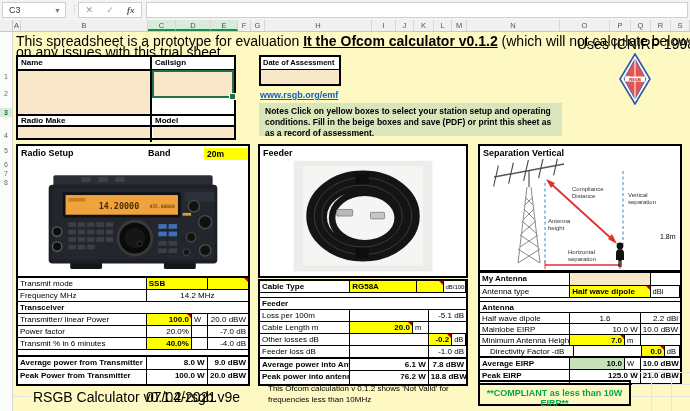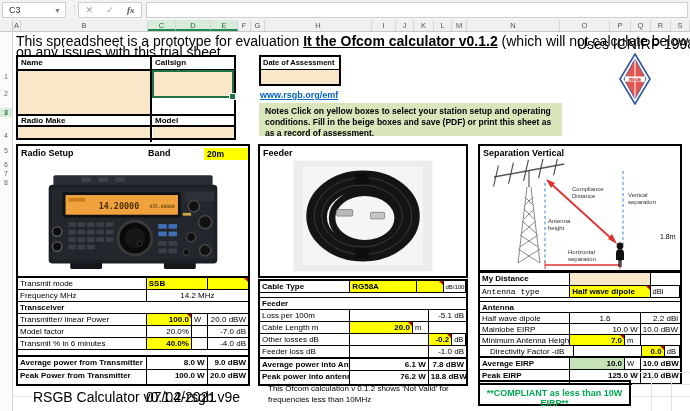--- a/index.html
+++ b/index.html
@@ -1,21 +1,21 @@
 <!DOCTYPE html>
 <html style="--yellow: #ffff00; --beige: #f9e7c9; --notes: #d9e5bb; --ok-green: #00a550; --link: #0563c1; --sel-green: #1f7244; --calc-green: #c6e2b8;"><head>
 <meta charset="utf-8">
 <style>
   :root{
     --yellow:#ffff00; --beige:#f9e7c9; --notes:#d9e5bb; --ok-green:#00a550;
     --link:#0563c1; --sel-green:#1f7244; --calc-green:#c6e2b8;
   }
   *{margin:0;padding:0}
   body{background:#888;font-family:"Liberation Sans",sans-serif}
-  #app{position:relative;width:690px;height:411px;background:#ffffff;overflow:hidden}
+  #app{position:relative;width:690px;height:411px;background:#fef9c3;overflow:hidden}
 
   
   .chrome{position:absolute;left:0;top:0;width:690px;height:20px;background:#f3f3f3;border-bottom:1px solid #dcdcdc}
   .namebox{position:absolute;left:2px;top:2px;width:64px;height:16px;background:#fff;border:1px solid #cfcfcf;box-sizing:border-box;font-size:9px;color:#333;line-height:14px;padding-left:6px}
   .namebox .caret{position:absolute;right:4px;top:1px;font-size:7px;color:#777}
   .chrome .dots{position:absolute;left:70px;top:4px;font-size:9px;color:#bbb}
   .fxbox{position:absolute;left:78px;top:2px;width:64px;height:16px;background:#fff;border:1px solid #cfcfcf;box-sizing:border-box;display:flex;align-items:center;justify-content:space-around}
   .fxbox span{font-size:9px;color:#9a9a9a;line-height:14px}
   .fxbox .fx{color:#555;font-style:italic;font-family:"Liberation Serif",serif;font-weight:bold}
   .formulabar{position:absolute;left:146px;top:2px;width:542px;height:16px;background:#fff;border:1px solid #cfcfcf;box-sizing:border-box;font-size:9px;line-height:14px;padding-left:4px;color:#333}
@@ -317,21 +317,21 @@
       <div class="trow">
         <div class="tcell b" style="width: 234px;">Transceiver</div>
       </div>
       <div class="trow">
         <div class="tcell" style="width: 131px;">Transmitter/ linear Power</div>
         <div class="tcell y r rt b" style="width: 46px;">100.0<span class="redtri"></span></div>
         <div class="tcell u" style="width: 16px;">W</div>
         <div class="tcell r" style="width: 41px;">20.0 dBW</div>
       </div>
       <div class="trow">
-        <div class="tcell" style="width: 131px;">Model factor</div>
+        <div class="tcell" style="width: 131px;">Power factor</div>
         <div class="tcell r" style="width: 46px;">20.0%</div>
         <div class="tcell u" style="width: 16px;"></div>
         <div class="tcell r" style="width: 41px;">-7.0 dB</div>
       </div>
       <div class="trow">
         <div class="tcell" style="width: 131px;">Transmit % in 6 minutes</div>
         <div class="tcell y r b" style="width: 46px;">40.0%</div>
         <div class="tcell u" style="width: 16px;"></div>
         <div class="tcell r" style="width: 41px;">-4.0 dB</div>
       </div>
@@ -392,26 +392,26 @@
         <div class="tcell r b" style="width: 38px;">7.8 dBW</div>
       </div>
       <div class="trow" style="height: 13px;">
         <div class="tcell b" style="width: 92px;">Peak power into antenna</div>
         <div class="tcell r b" style="width: 80px;">76.2 W</div>
         <div class="tcell r b" style="width: 38px;">18.8 dBW</div>
       </div>
     </div>
   <div class="xtable" style="left:478px;top:271px;width:204px">
       <div class="trow" style="height: 13px;">
-        <div class="tcell b" style="width: 92px;">My Distance</div>
+        <div class="tcell b" style="width: 92px;">My Antenna</div>
         <div class="tcell beige" style="width: 82px;"></div>
         <div class="tcell nob" style="width: 30px;"></div>
       </div>
       <div class="trow">
-        <div class="tcell" style="width: 92px; font-family: Liberation Mono, monospace;">Antenna type</div>
+        <div class="tcell" style="width: 92px;">Antenna type</div>
         <div class="tcell y b rt" style="width: 82px;">Half wave dipole<span class="redtri"></span></div>
         <div class="tcell u" style="width: 30px;">dBi</div>
       </div>
       <div class="trow sp" style="height: 4px;">
         <div class="tcell nob" style="width: 204px;"></div>
       </div>
       <div class="trow" style="height: 11px;">
         <div class="tcell b" style="width: 204px;">Antenna</div>
       </div>
       <div class="trow" style="height: 11px;">

